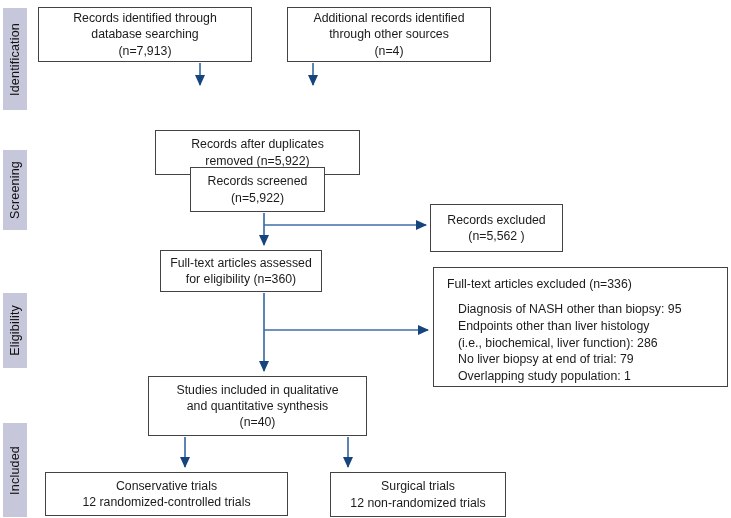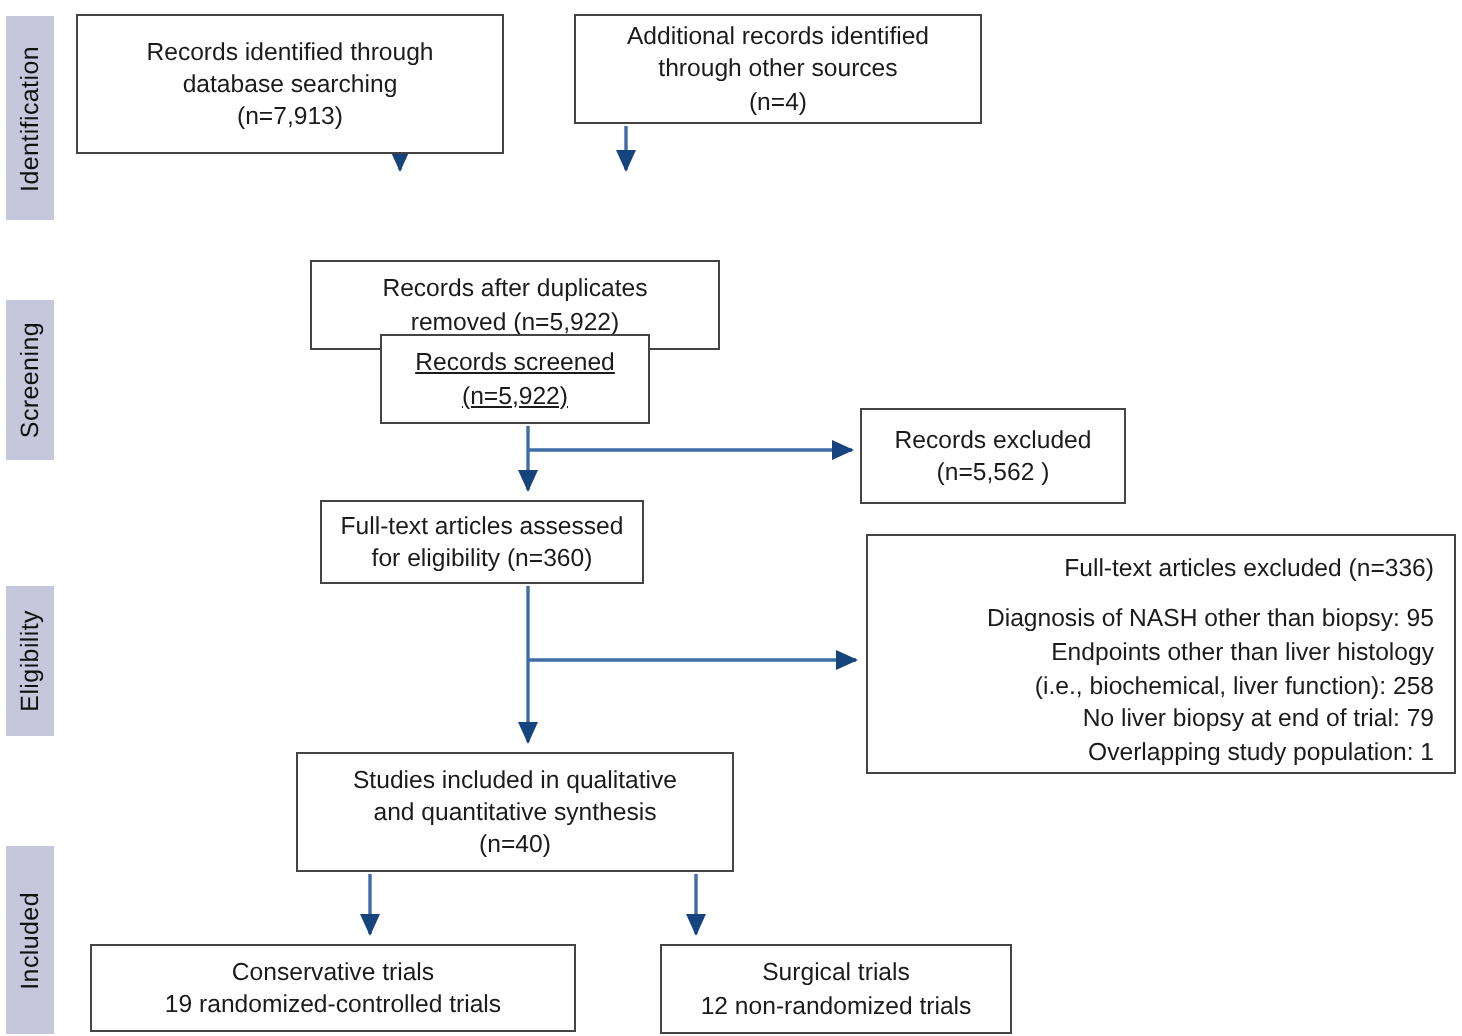--- a/index.html
+++ b/index.html
@@ -39,21 +39,21 @@
     position:absolute;
     background:#fff;
     border:1.5px solid var(--box-border);
     display:flex;align-items:center;justify-content:center;
     text-align:center;
     font-size:12.3px;
     line-height:1.32;
     padding:2px 4px;
   }
   .fbox .box-text{white-space:pre-line;}
-  .fbox.left{align-items:flex-start;justify-content:flex-start;text-align:right;}
+  .fbox.left{align-items:flex-start;justify-content:flex-start;text-align:left;}
   .excl-inner{padding:6px 6px 4px 9px;width:100%;}
   .excl-title{margin-bottom:9px;}
   .excl-lines{padding-left:11px;}
   .excl-lines div{line-height:1.36;}
 </style>
 </head>
 <body>
 
 <div class="canvas">
 
@@ -80,74 +80,74 @@
   <div class="stage" style="top:150px;height:80px;">
     <span>Screening</span>
   </div>
   <div class="stage" style="top:293px;height:75px;">
     <span>Eligibility</span>
   </div>
   <div class="stage" style="top:423px;height:94px;">
     <span>Included</span>
   </div>
 
-  <div class="fbox" style="left:38px;top:7px;width:214px;height:70px;">
+  <div class="fbox" style="left:38px;top:7px;width:214px;height:55px;">
     <div class="box-text">Records identified through
 database searching
 (n=7,913)</div>
   </div>
 
   <div class="fbox" style="left:263px;top:7px;width:204px;height:55px;margin-left:24px;">
     <div class="box-text">Additional records identified
 through other sources
 (n=4)</div>
   </div>
 
   <div class="fbox" style="left:155px;top:90px;width:205px;height:45px;margin-top:40px;">
     <div class="box-text">Records after duplicates
 removed (n=5,922)</div>
   </div>
 
-  <div class="fbox" style="left:190px;top:167px;width:135px;height:45px;text-decoration:underline;">
+  <div class="fbox" style="left:190px;top:167px;width:135px;height:45px;">
     <div class="box-text">Records screened
 (n=5,922)</div>
   </div>
 
   <div class="fbox" style="left:430px;top:204px;width:133px;height:48px;">
     <div class="box-text">Records excluded
 (n=5,562 )</div>
   </div>
 
   <div class="fbox" style="left:160px;top:250px;width:162px;height:42px;">
     <div class="box-text">Full-text articles assessed
 for eligibility (n=360)</div>
   </div>
 
   <div class="fbox left" style="left:433px;top:267px;width:295px;height:120px;">
     <div class="excl-inner">
       <div class="excl-title">Full-text articles excluded (n=336)</div>
       <div class="excl-lines">
         <div>Diagnosis of NASH other than biopsy: 95</div>
         <div>Endpoints other than liver histology</div>
-        <div>(i.e., biochemical, liver function): 258</div>
+        <div>(i.e., biochemical, liver function): 286</div>
         <div>No liver biopsy at end of trial: 79</div>
         <div>Overlapping study population: 1</div>
       </div>
     </div>
   </div>
 
   <div class="fbox" style="left:148px;top:376px;width:219px;height:60px;">
     <div class="box-text">Studies included in qualitative
 and quantitative synthesis
 (n=40)</div>
   </div>
 
   <div class="fbox" style="left:45px;top:472px;width:243px;height:44px;">
     <div class="box-text">Conservative trials
-19 randomized-controlled trials</div>
+12 randomized-controlled trials</div>
   </div>
 
   <div class="fbox" style="left:313px;top:472px;width:176px;height:45px;margin-left:17px;">
     <div class="box-text">Surgical trials
 12 non-randomized trials</div>
   </div>
 
 </div>
 
 </body></html>

